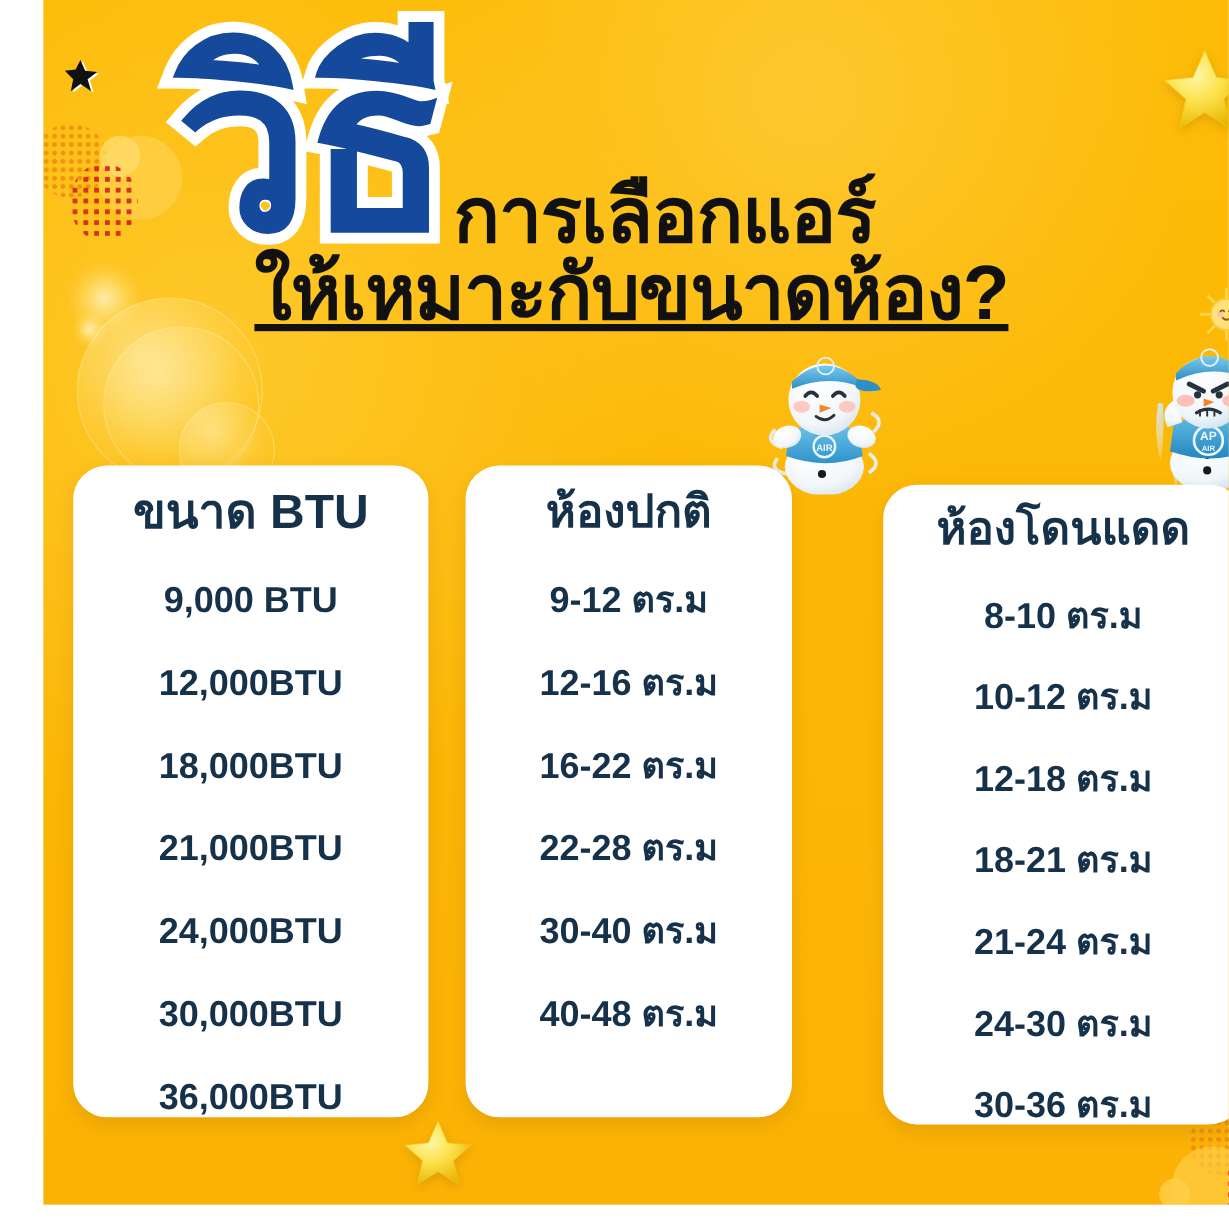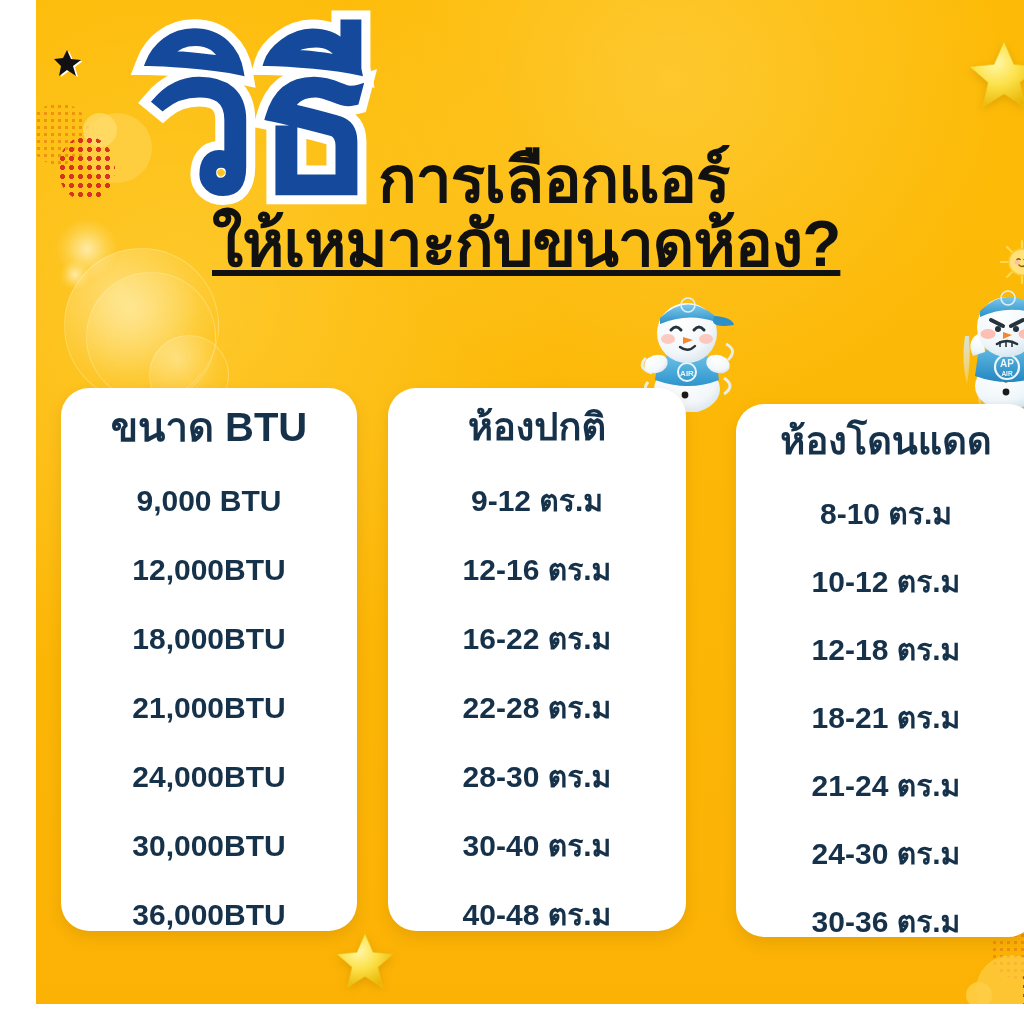--- a/index.html
+++ b/index.html
@@ -96,21 +96,21 @@
   .card-title{
     font-size:38px;font-weight:bold;color:#16314A;line-height:46px;
     white-space:nowrap;
   }
   .card-row{
     font-size:30px;font-weight:bold;color:#16314A;line-height:36px;
     white-space:nowrap;
   }
   #card-btu{left:25px;top:388px;width:296px;height:543px;padding-top:16px;}
   #card-btu .card-title{font-size:40px;}
-  #card-normal{left:352px;top:388px;width:298px;height:543px;padding-top:16px;}
+  #card-normal{left:352px;top:388px;width:272px;height:543px;padding-top:16px;}
   #card-sun{left:700px;top:404px;width:300px;height:533px;padding-top:14px;}
   .rows{margin-top:12px;}
   #card-btu .rows .card-row{margin-top:33px;}
   #card-normal .rows .card-row{margin-top:33px;}
   #card-sun .rows .card-row{margin-top:32px;}
   .rows .card-row:first-child{margin-top:14px;}
 
   
   .mascot{position:absolute;}
   .sun-emoji{position:absolute;}
@@ -303,21 +303,20 @@
       </div>
     </div>
 
     <div class="card" id="card-normal">
       <div class="card-title">ห้องปกติ</div>
       <div class="rows">
         <div class="card-row">9-12 ตร.ม</div>
         <div class="card-row">12-16 ตร.ม</div>
         <div class="card-row">16-22 ตร.ม</div>
         <div class="card-row">22-28 ตร.ม</div>
-        <div class="card-row">28-30 ตร.ม</div>
         <div class="card-row">30-40 ตร.ม</div>
         <div class="card-row">40-48 ตร.ม</div>
       </div>
     </div>
 
     <div class="card" id="card-sun">
       <div class="card-title">ห้องโดนแดด</div>
       <div class="rows">
         <div class="card-row">8-10 ตร.ม</div>
         <div class="card-row">10-12 ตร.ม</div>

